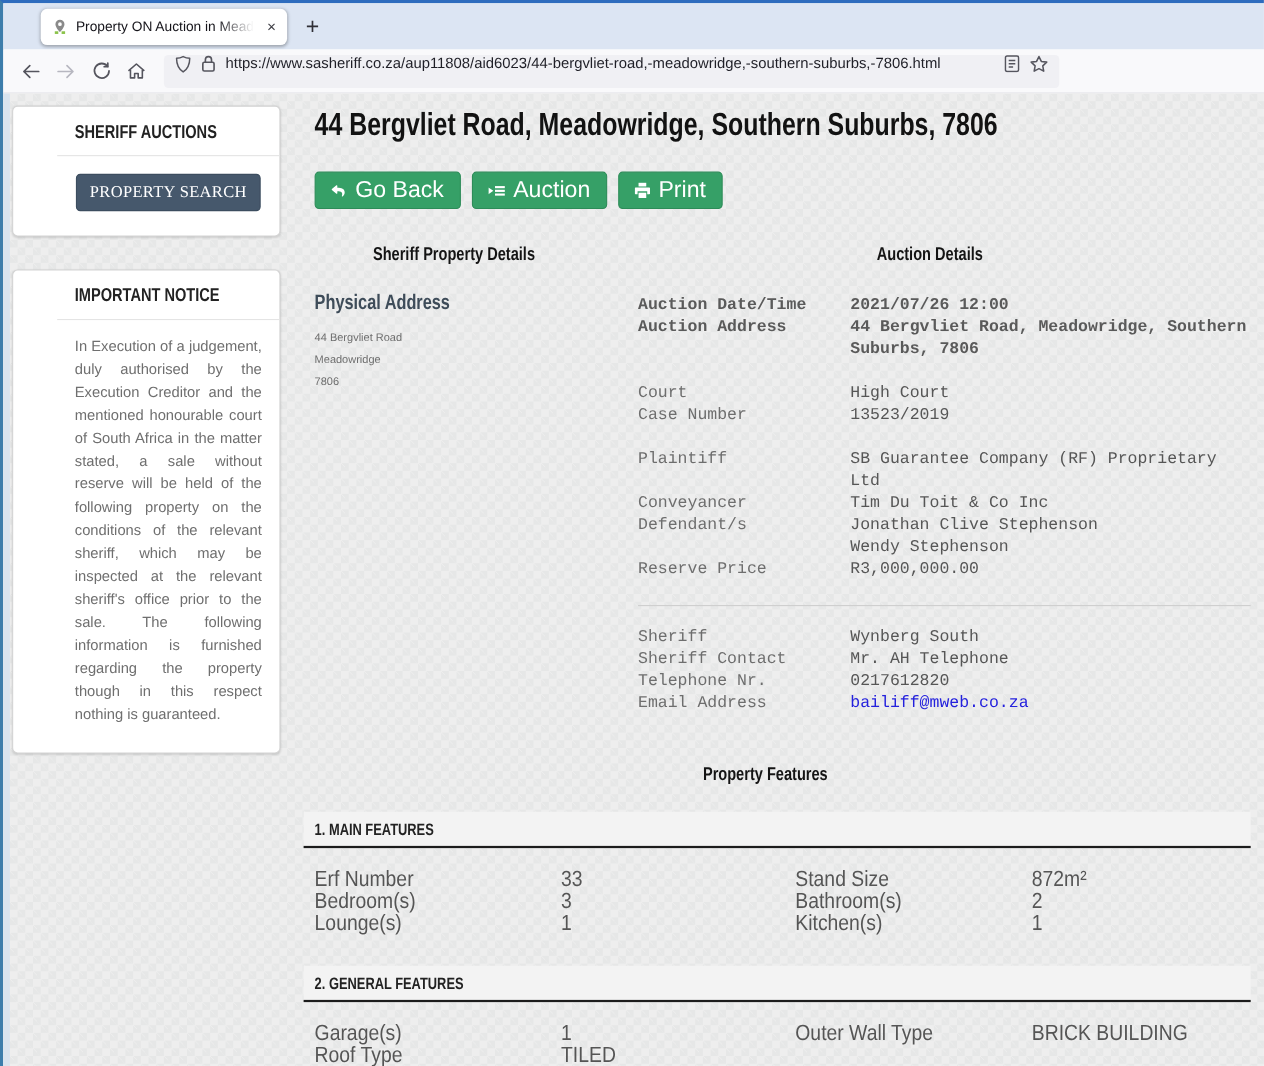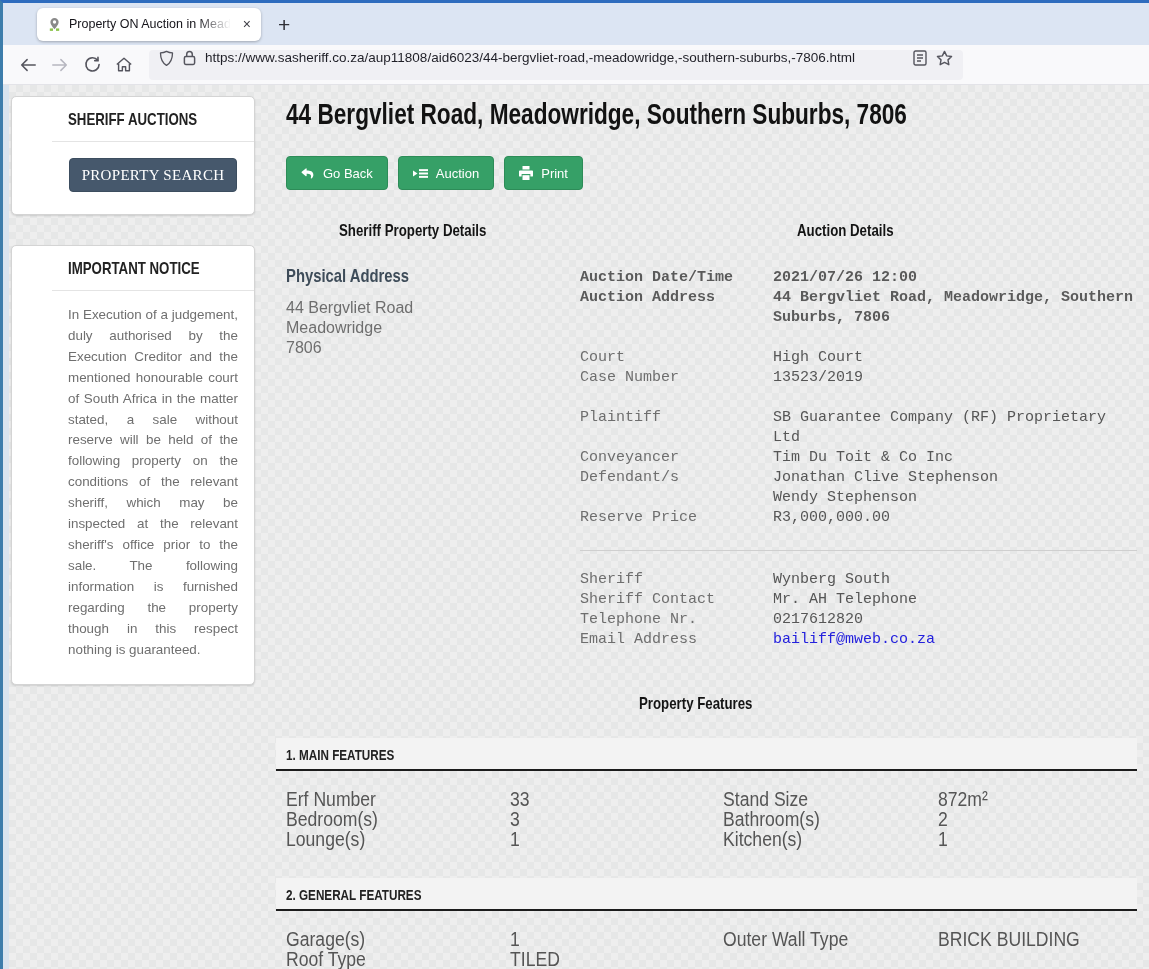--- a/index.html
+++ b/index.html
@@ -53,27 +53,27 @@
     font-family:Liberation Serif, serif; letter-spacing:.3px; cursor:pointer; }
   .notice-body { padding:14px 16px 24px; font-size:13.4px; line-height:1.56;
     color:#6f6f6f; text-align:justify; }
 
   
   .main { flex:1; padding:13px 12px 0 25px; overflow:hidden; }
   .page-title { font-size:29px; color:#121212; margin-bottom:0; }
   .btn-row { display:flex; gap:10px; margin-top:25px; }
   .gbtn { display:flex; align-items:center; gap:8px; height:34px; padding:0 14px;
     background:#36a067; border:1px solid #2d8c58; border-radius:4px; color:#fff;
-    font-size:13px; font-family:"Liberation Sans",sans-serif; cursor:pointer; }
+    font-size:21px; font-family:"Liberation Sans",sans-serif; cursor:pointer; }
 
   .details-grid { display:flex; margin-top:31px; }
   .left-col { width:294px; flex-shrink:0; }
   .h2 { font-size:17px; color:#141414;text-align:center; }
   .h3 { font-size:19px; color:#3e4c59; margin-top:24px; }
-  .addr-lines { margin-top:11px; font-size:16px; line-height:20px; color:#6e6e6e; }
+  .addr-lines { margin-top:11px; font-size:10px; line-height:20px; color:#6e6e6e; }
 
   .right-col { flex:1; min-width:0; }
   .ad-rows { margin-top:27px;font-family:Liberation Mono, monospace; }
   .ad-row { display:flex; font-size:15px; line-height:20px; }
   .ad-label { width:193px; flex-shrink:0; color:#6e6e6e; }
   .ad-value { flex:1; color:#565656; }
   .ad-row.bold .ad-label, .ad-row.bold .ad-value { font-weight:bold; color:#5a5a5a; }
   .ad-gap { height:20px; }
   .ad-divider { border-top:1px solid #cfcfcf; margin:22px 0 19px; }
   a.email-link { color:#2421dd; text-decoration:none; }

